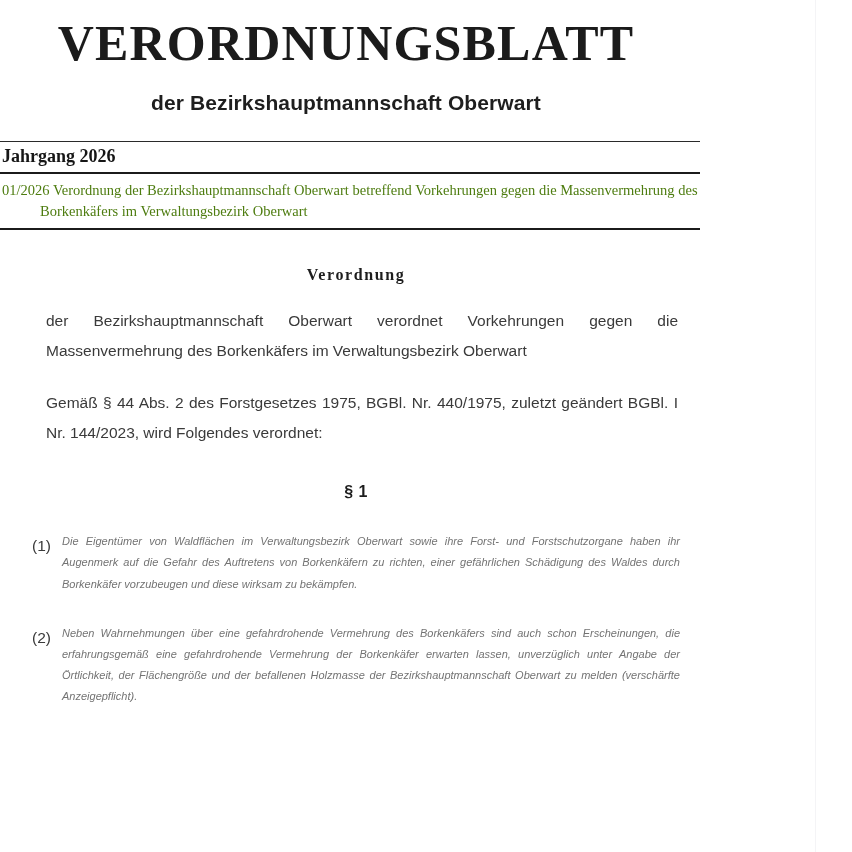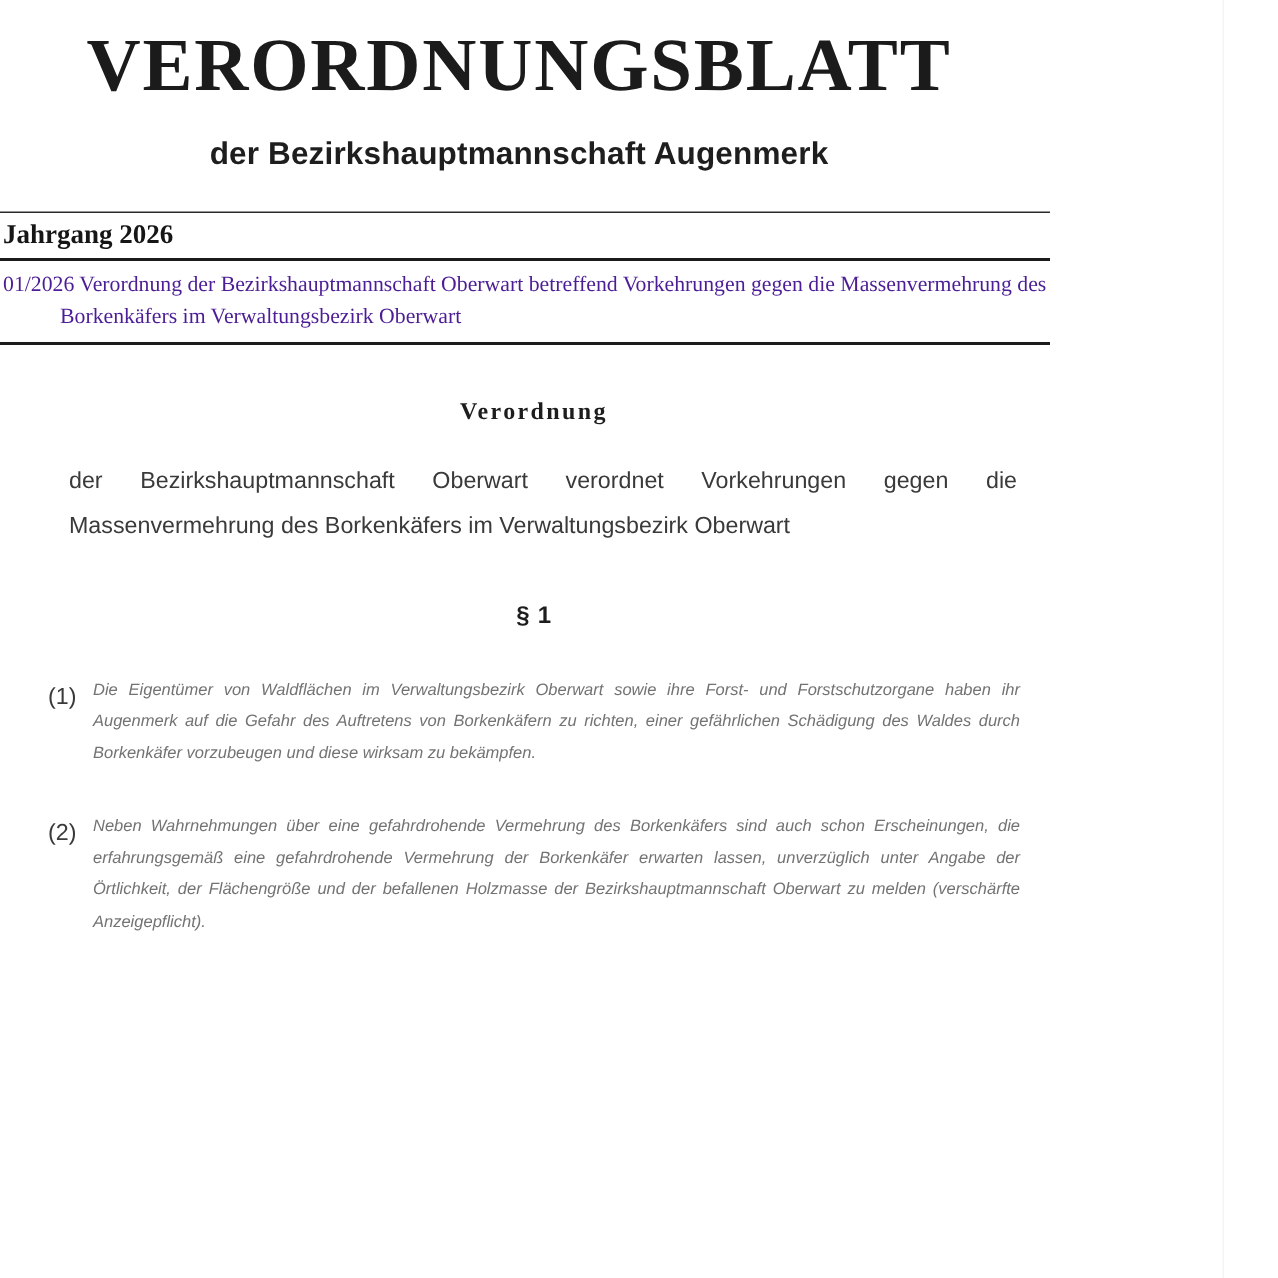--- a/index.html
+++ b/index.html
@@ -87,21 +87,21 @@
     padding: 4px 2px 5px 2px;
   }
   .issue-right {
     padding-right: 10px;
   }
 
   .index-line {
     font-family: "Liberation Serif", serif;
     font-size: 14.5px;
     line-height: 1.42;
-    color: #4c1d95;
+    color: #4d7c0f;
     padding: 6px 0 7px 2px;
     text-indent: 0;
     width: 712px;
   }
   .index-line .indent-wrap {
     display: block;
     padding-left: 38px;
     text-indent: -38px;
   }
 
@@ -177,41 +177,42 @@
 </style>
 </head>
 <body>
 
 <div class="page">
 
   <div class="scan-line"></div>
 
   <header class="masthead">
     <h1 class="masthead-title">VERORDNUNGSBLATT</h1>
-    <h2 class="masthead-subtitle">der Bezirkshauptmannschaft Augenmerk</h2>
+    <h2 class="masthead-subtitle">der Bezirkshauptmannschaft Oberwart</h2>
   </header>
 
   <section class="issue-block">
     <div class="rule-thin"></div>
     <div class="issue-row">
       <span class="issue-left">Jahrgang 2026</span>
     </div>
     <div class="rule-thick"></div>
     <div class="index-line">
       <span class="indent-wrap">01/2026 Verordnung der Bezirkshauptmannschaft Oberwart betreffend Vorkehrungen gegen die Massenvermehrung des Borkenkäfers im Verwaltungsbezirk Oberwart</span>
     </div>
     <div class="rule-thick"></div>
   </section>
 
   <main class="body-area">
 
     <div class="section-heading">Verordnung</div>
 
     <p class="lead-para">der Bezirkshauptmannschaft Oberwart verordnet Vorkehrungen gegen die Massenvermehrung des Borkenkäfers im Verwaltungsbezirk Oberwart</p>
 
+    <p class="lead-para">Gemäß § 44 Abs. 2 des Forstgesetzes 1975, BGBl. Nr. 440/1975, zuletzt geändert BGBl. I Nr. 144/2023, wird Folgendes verordnet:</p>
 
     <div class="paragraph-number-heading">§ 1</div>
 
     <ol class="abs-list">
 
       <li class="abs-item">
         <span class="abs-marker">(1)</span>
         <span class="abs-text">Die Eigentümer von Waldflächen im Verwaltungsbezirk Oberwart sowie ihre Forst- und Forstschutzorgane haben ihr Augenmerk auf die Gefahr des Auftretens von Borkenkäfern zu richten, einer gefährlichen Schädigung des Waldes durch Borkenkäfer vorzubeugen und diese wirksam zu bekämpfen.</span>
       </li>
 

